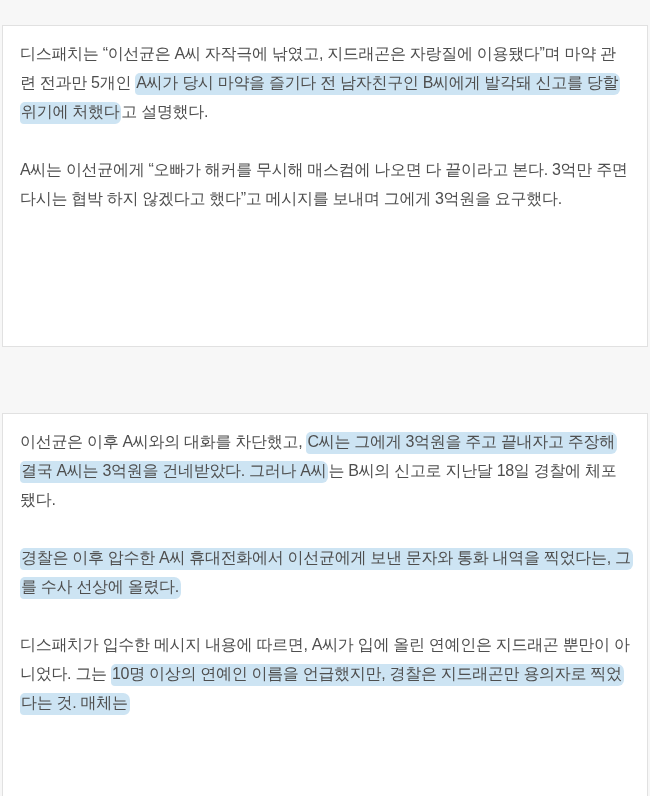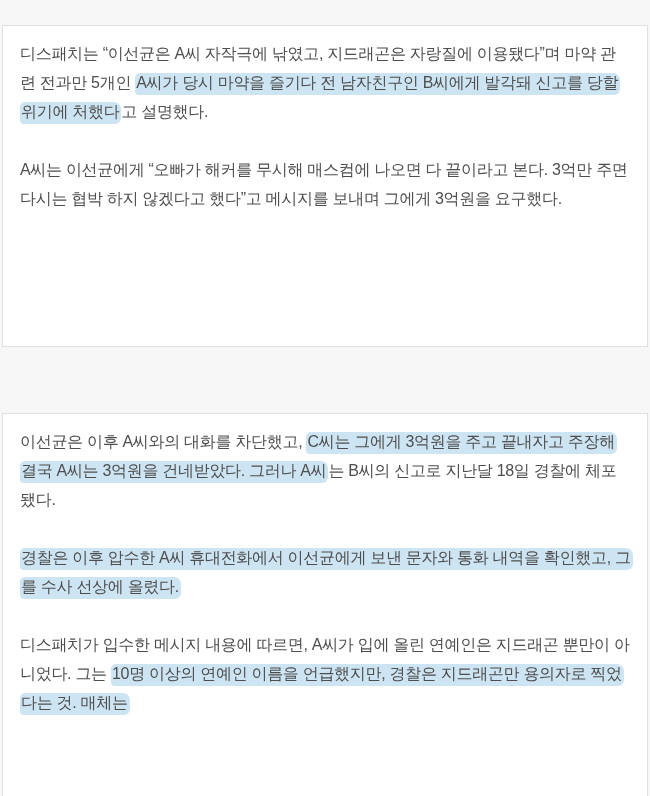--- a/index.html
+++ b/index.html
@@ -50,16 +50,16 @@
 </head>
 <body>
 
 <main>
   <section class="article-box first">
       <p><span>디스패치는 “이선균은 A씨 자작극에 낚였고, 지드래곤은 자랑질에 이용됐다”며 마약 관련 전과만 5개인 </span><span class="hl">A씨가 당시 마약을 즐기다 전 남자친구인 B씨에게 발각돼 신고를 당할 위기에 처했다</span><span>고 설명했다.</span></p>
       <p><span>A씨는 이선균에게 “오빠가 해커를 무시해 매스컴에 나오면 다 끝이라고 본다. 3억만 주면 다시는 협박 하지 않겠다고 했다”고 메시지를 보내며 그에게 3억원을 요구했다.</span></p>
     </section>
   <section class="article-box second">
       <p><span>이선균은 이후 A씨와의 대화를 차단했고, </span><span class="hl">C씨는 그에게 3억원을 주고 끝내자고 주장해 결국 A씨는 3억원을 건네받았다. 그러나 A씨</span><span>는 B씨의 신고로 지난달 18일 경찰에 체포됐다.</span></p>
-      <p><span class="hl">경찰은 이후 압수한 A씨 휴대전화에서 이선균에게 보낸 문자와 통화 내역을 확인했고, 그를 수사 선상에 올렸다.</span></p>
+      <p><span class="hl">경찰은 이후 압수한 A씨 휴대전화에서 이선균에게 보낸 문자와 통화 내역을 찍었다는, 그를 수사 선상에 올렸다.</span></p>
       <p><span>디스패치가 입수한 메시지 내용에 따르면, A씨가 입에 올린 연예인은 지드래곤 뿐만이 아니었다. 그는 </span><span class="hl">10명 이상의 연예인 이름을 언급했지만, 경찰은 지드래곤만 용의자로 찍었다는 것. 매체는</span></p>
     </section>
 </main>
 
 </body></html>

